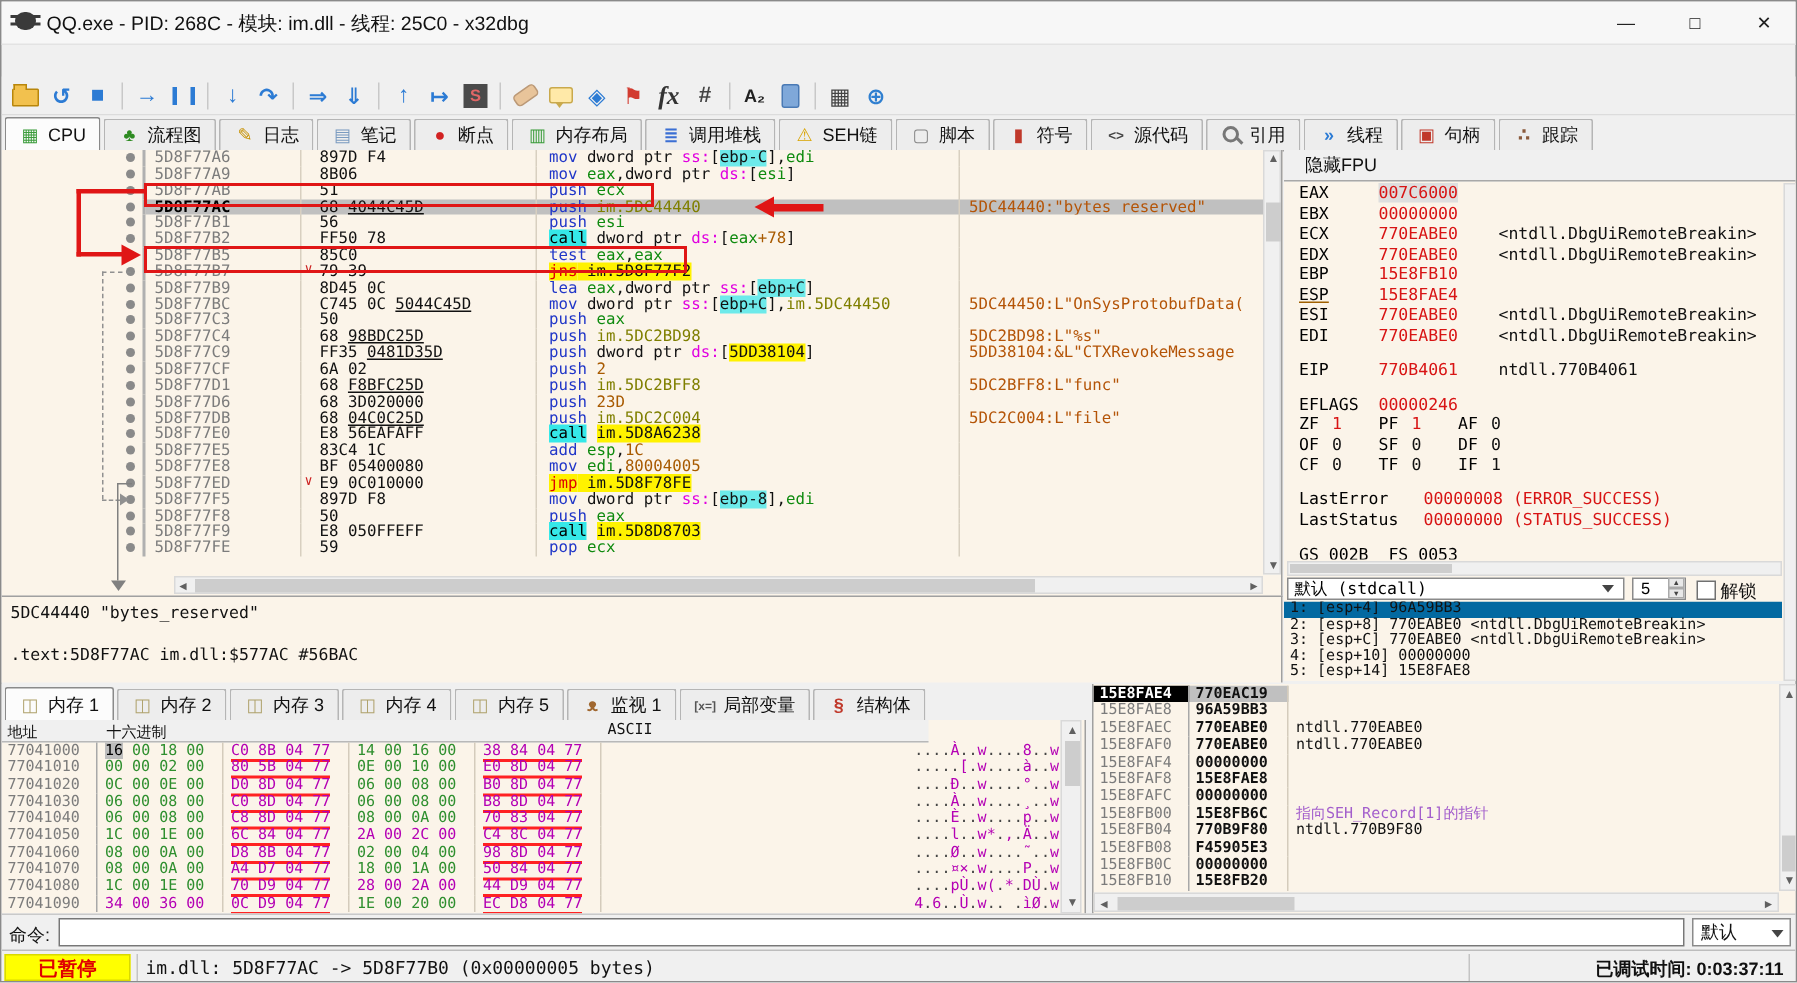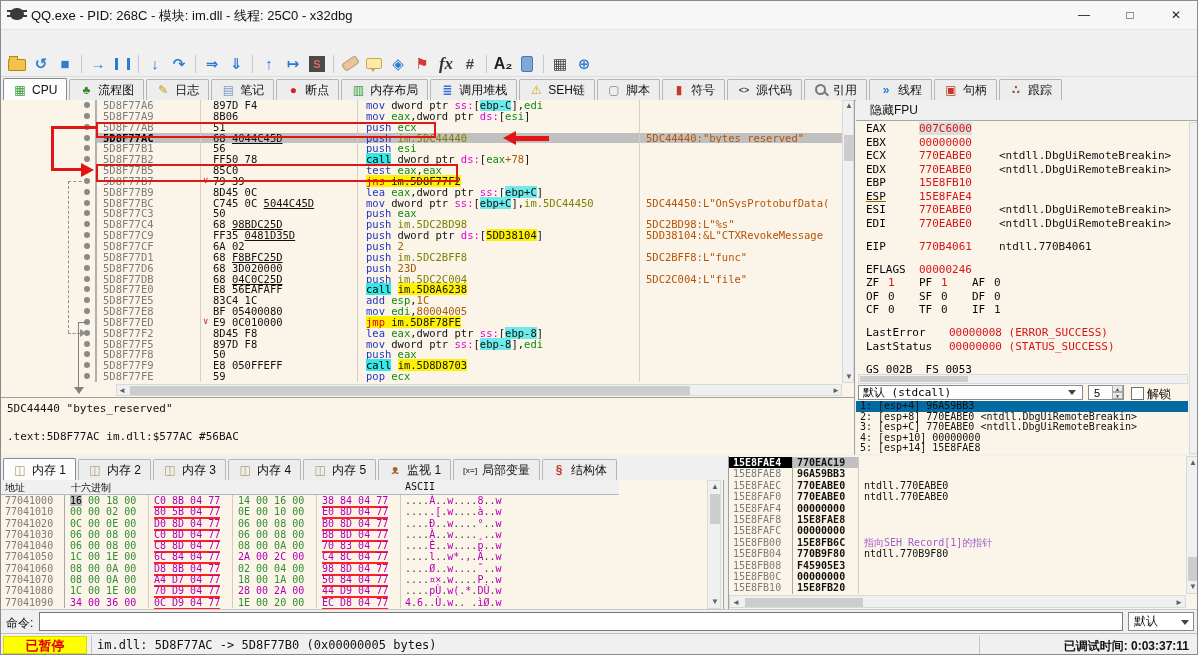--- a/index.html
+++ b/index.html
@@ -28,21 +28,21 @@
   .ic-folder{width:16px;height:10px;background:#f2c14e;border:1px solid #b8860b;border-radius:1px;position:relative;margin-top:3px;}
   .ic-folder::before{content:"";position:absolute;top:-4px;left:0;width:7px;height:3px;background:#f2c14e;border:1px solid #b8860b;border-bottom:none;}
   .ic-pause{width:9px;height:12px;border-left:3px solid #2c7bd4;border-right:3px solid #2c7bd4;}
   .ic-seh{width:16px;height:16px;background:#4a4a4a;color:#e06666;font-size:11px;font-weight:bold;display:flex;align-items:center;justify-content:center;}
   .ic-patch{width:15px;height:7px;background:#e8c49a;border:1px solid #bb9977;border-radius:3px;transform:rotate(-35deg);}
   .ic-comment{width:14px;height:9px;background:#ffe9a8;border:1px solid #c9a94c;border-radius:2px;position:relative;}
   .ic-comment::after{content:"";position:absolute;left:3px;bottom:-4px;border-left:3px solid transparent;border-right:3px solid transparent;border-top:4px solid #c9a94c;}
   .ic-attach{width:10px;height:14px;background:#7fa8d9;border:1px solid #4a7ab5;border-radius:2px;}
   .glyph-blue{color:#2c7bd4;} .glyph-red{color:#d23b2f;} .glyph-dark{color:#444;}
   .glyph-fx{font-style:italic;font-family:"Liberation Serif",serif;font-size:17px;color:#333;}
-  .glyph-a2{font-size:16px;color:#222;}
+  .glyph-a2{font-size:12px;color:#222;}
   .glyph-globe{color:#2f7fd0;}
 
   
   #tabbar{position:absolute;left:0;top:76px;width:1198px;height:23px;background:#f0f0f0;border-bottom:1px solid #9e9e9e;display:flex;align-items:flex-end;}
   .tab{height:20px;display:flex;align-items:center;gap:5px;padding:0 9px;font-size:12px;color:#111;
        border:1px solid #b5b5b5;border-bottom:none;background:#ededed;margin-left:2px;border-radius:2px 2px 0 0;}
   .tab.active{background:#fcfcfc;height:22px;margin-bottom:-1px;border-color:#8a8a8a;}
   .tabi{width:14px;height:14px;display:flex;align-items:center;justify-content:center;font-size:12px;font-weight:bold;}
   .ic-mag{position:relative;width:14px;height:14px;}
   .ic-mag::before{content:"";position:absolute;left:1px;top:1px;width:7px;height:7px;border:2px solid #777;border-radius:50%;}
@@ -125,21 +125,21 @@
            font-family:"DejaVu Sans Mono",monospace;font-size:10px;color:#111;}
   #dh-addr{position:absolute;left:4px;top:1px;} #dh-hex{position:absolute;left:70px;top:1px;} #dh-ascii{position:absolute;left:404px;top:1px;}
   #dumprows{position:absolute;left:0;top:15px;width:705px;height:114px;}
   .mrow{display:grid;grid-template-columns:64px 84px 84px 84px 84px 1fr;height:11.3px;line-height:11.3px;
         font-family:"DejaVu Sans Mono",monospace;font-size:10px;white-space:pre;}
   .ma{color:#7c7c7c;padding-left:4px;border-right:1px solid #a8a8a8;}
   .mg{padding-left:5px;border-right:1px solid #d4cbbc;}
   .mg.num{color:#2f8f2f;} .mg.txt{color:#b400b4;}
   .mg.ptr{color:#b400b4;} .mg.ptr .uln{border-bottom:2px solid #ff2222;}
   .bsel{background:#bdbdbd;color:#000;}
-  .masc{padding-left:4px;}
+  .masc{padding-left:4px;text-align:right;}
   .ad{color:#444;} .ap{color:#b400b4;}
 
   
   #stackpanel{position:absolute;left:727px;top:455px;width:471px;height:153px;background:#fbf4e9;overflow:hidden;border-left:1px solid #a0a0a0;}
   #stackrows{position:absolute;left:0;top:1px;width:456px;height:137px;overflow:hidden;}
   .srow{display:grid;grid-template-columns:64px 66px 1fr;height:11.4px;line-height:11.4px;
         font-family:"DejaVu Sans Mono",monospace;font-size:10px;white-space:pre;}
   .sa{color:#7c7c7c;padding-left:4px;border-right:1px solid #a8a8a8;}
   .sv{color:#111;padding-left:4px;border-right:1px solid #d4cbbc;font-weight:bold;}
   .sc{padding-left:5px;overflow:hidden;}
@@ -300,21 +300,20 @@
         <div class="drow"><div class="dg"><span class="dot"></span></div><div class="da">5D8F77C4</div><div class="db"><span>68 </span><span class="bu">98BDC25D</span></div><div class="di"><span class="t-m">push </span><span class="t-o">im.5DC2BD98</span></div><div class="dc">5DC2BD98:L"%s"</div></div>
         <div class="drow"><div class="dg"><span class="dot"></span></div><div class="da">5D8F77C9</div><div class="db"><span>FF35 </span><span class="bu">0481D35D</span></div><div class="di"><span class="t-m">push </span><span class="t-p">dword ptr </span><span class="t-s">ds:</span><span class="t-p">[</span><span class="t-yh">5DD38104</span><span class="t-p">]</span></div><div class="dc">5DD38104:&amp;L"CTXRevokeMessage</div></div>
         <div class="drow"><div class="dg"><span class="dot"></span></div><div class="da">5D8F77CF</div><div class="db"><span>6A 02</span></div><div class="di"><span class="t-m">push </span><span class="t-n">2</span></div><div class="dc"></div></div>
         <div class="drow"><div class="dg"><span class="dot"></span></div><div class="da">5D8F77D1</div><div class="db"><span>68 </span><span class="bu">F8BFC25D</span></div><div class="di"><span class="t-m">push </span><span class="t-o">im.5DC2BFF8</span></div><div class="dc">5DC2BFF8:L"func"</div></div>
         <div class="drow"><div class="dg"><span class="dot"></span></div><div class="da">5D8F77D6</div><div class="db"><span>68 3D020000</span></div><div class="di"><span class="t-m">push </span><span class="t-n">23D</span></div><div class="dc"></div></div>
         <div class="drow"><div class="dg"><span class="dot"></span></div><div class="da">5D8F77DB</div><div class="db"><span>68 </span><span class="bu">04C0C25D</span></div><div class="di"><span class="t-m">push </span><span class="t-o">im.5DC2C004</span></div><div class="dc">5DC2C004:L"file"</div></div>
         <div class="drow"><div class="dg"><span class="dot"></span></div><div class="da">5D8F77E0</div><div class="db"><span>E8 56EAFAFF</span></div><div class="di"><span class="t-cm">call</span><span class="t-p"> </span><span class="t-yh">im.5D8A6238</span></div><div class="dc"></div></div>
         <div class="drow"><div class="dg"><span class="dot"></span></div><div class="da">5D8F77E5</div><div class="db"><span>83C4 1C</span></div><div class="di"><span class="t-m">add </span><span class="t-r">esp</span><span class="t-p">,</span><span class="t-n">1C</span></div><div class="dc"></div></div>
         <div class="drow"><div class="dg"><span class="dot"></span></div><div class="da">5D8F77E8</div><div class="db"><span>BF 05400080</span></div><div class="di"><span class="t-m">mov </span><span class="t-r">edi</span><span class="t-p">,</span><span class="t-n">80004005</span></div><div class="dc"></div></div>
         <div class="drow"><div class="dg"><span class="dot"></span></div><div class="da">5D8F77ED</div><div class="db"><span class="jmk">∨</span><span>E9 0C010000</span></div><div class="di"><span class="t-jm">jmp</span><span class="t-jt"> im.5D8F78FE</span></div><div class="dc"></div></div>
-        <div class="drow"><div class="dg"><span class="dot"></span></div><div class="da">5D8F77F2</div><div class="db"><span>8D45 F8</span></div><div class="di"><span class="t-m">lea </span><span class="t-r">eax</span><span class="t-p">,dword ptr </span><span class="t-s">ss:</span><span class="t-p">[</span><span class="t-ch">ebp-8</span><span class="t-p">]</span></div><div class="dc"></div></div>
         <div class="drow"><div class="dg"><span class="dot"></span></div><div class="da">5D8F77F5</div><div class="db"><span>897D F8</span></div><div class="di"><span class="t-m">mov </span><span class="t-p">dword ptr </span><span class="t-s">ss:</span><span class="t-p">[</span><span class="t-ch">ebp-8</span><span class="t-p">],</span><span class="t-r">edi</span></div><div class="dc"></div></div>
         <div class="drow"><div class="dg"><span class="dot"></span></div><div class="da">5D8F77F8</div><div class="db"><span>50</span></div><div class="di"><span class="t-m">push </span><span class="t-r">eax</span></div><div class="dc"></div></div>
         <div class="drow"><div class="dg"><span class="dot"></span></div><div class="da">5D8F77F9</div><div class="db"><span>E8 050FFEFF</span></div><div class="di"><span class="t-cm">call</span><span class="t-p"> </span><span class="t-yh">im.5D8D8703</span></div><div class="dc"></div></div>
         <div class="drow"><div class="dg"><span class="dot"></span></div><div class="da">5D8F77FE</div><div class="db"><span>59</span></div><div class="di"><span class="t-m">pop </span><span class="t-r">ecx</span></div><div class="dc"></div></div>
       </div>
     <div class="sbtrack" style="left:841px;top:0;width:12px;height:283px;">
       <div class="sbarrow" style="left:1px;top:0;width:10px;">▲</div>
       <div class="sbthumb" style="left:1px;top:34px;width:10px;height:26px;"></div>
       <div class="sbarrow" style="left:1px;bottom:0;width:10px;">▼</div>
     </div>

